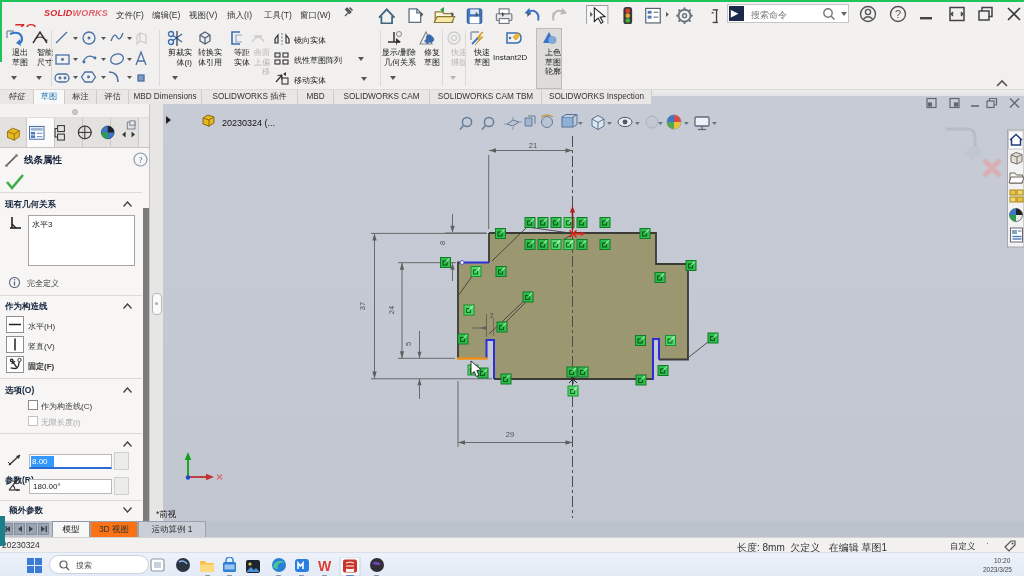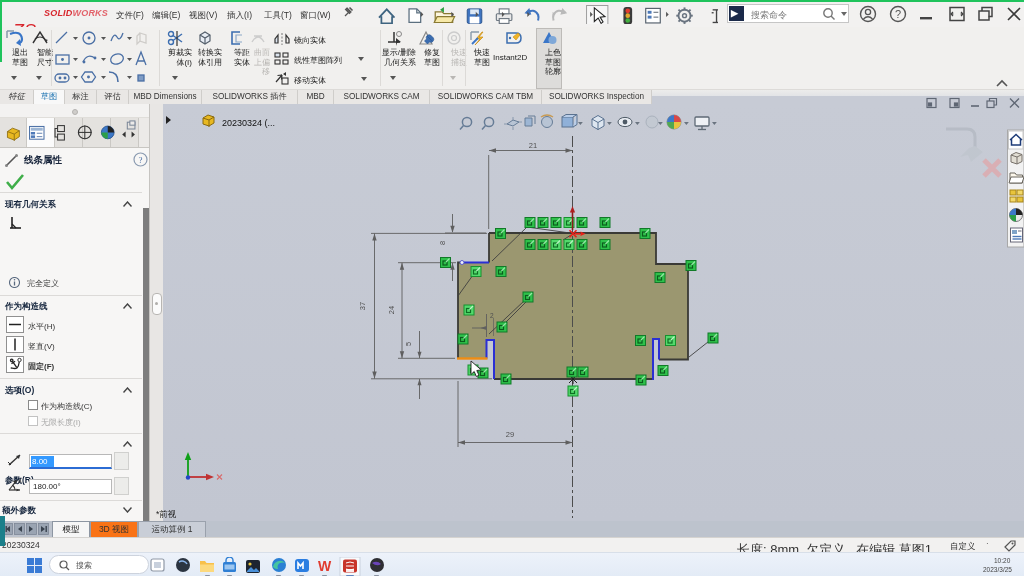--- a/index.html
+++ b/index.html
@@ -666,20 +666,23 @@
 
   <div class="sech" style="left:5px;top:95px;">现有几何关系</div>
   <svg class="chev" style="left:123px;top:97px;" viewBox="0 0 9 6">
       <path d="M0.5 5.5 L4.5 1 L8.5 5.5" fill="none" stroke="#444" stroke-width="1.4"></path>
     </svg>
   <svg class="abs" style="left:8px;top:112px;" width="15" height="14" viewBox="0 0 15 14">
       <line x1="2" y1="12" x2="13" y2="12" stroke="#222" stroke-width="1.6"></line>
       <line x1="4" y1="12" x2="4" y2="1" stroke="#222" stroke-width="1.6"></line>
       <path d="M4 8 l4 4" stroke="#222" stroke-width="1.2"></path>
     </svg>
+  <div class="abs" style="left:28px;top:111px;width:107px;height:51px;background:#fff;border:1px solid #a5a5a5;">
+    <div class="txt" style="left:3px;top:3px;font-size:8px;color:#222;">水平3</div>
+  </div>
   <svg class="abs" style="left:9px;top:173px;" width="11" height="11" viewBox="0 0 11 11">
       <circle cx="5.5" cy="5.5" r="5" fill="none" stroke="#5a6a80" stroke-width="1.1"></circle>
       <line x1="5.5" y1="4.5" x2="5.5" y2="8.5" stroke="#5a6a80" stroke-width="1.3"></line>
       <circle cx="5.5" cy="2.8" r="0.8" fill="#5a6a80"></circle>
     </svg>
   <div class="lbl" style="left:27px;top:174px;">完全定义</div>
   <div class="sep" style="top:190.5px;"></div>
 
   <div class="sech" style="left:5px;top:197px;">作为构造线</div>
   <svg class="chev" style="left:123px;top:199px;" viewBox="0 0 9 6">
@@ -738,21 +741,21 @@
       <path d="M10 3 l-4 1.2 l2.6 2.8 z" fill="#333"></path>
       <path d="M13 13 l-3.5 -1.2 l0 2.4 z" fill="#333"></path>
       <text x="11" y="6" font-size="5.5" fill="#333" font-family="Liberation Sans">A</text>
     </svg>
   <div class="abs" style="left:29px;top:374.5px;width:83px;height:15px;background:#fff;border:1px solid #b8b8b8;">
     <div class="txt" style="left:3px;top:2.5px;font-size:8px;color:#222;">180.00°</div>
   </div>
   <div class="abs" style="left:114px;top:373px;width:15px;height:18px;background:#ececea;border:1px solid #d0d0ce;"></div>
   <div class="sep" style="top:396px;"></div>
 
-  <div class="sech" style="left:2px;top:401px;">额外参数</div>
+  <div class="sech" style="left:9px;top:401px;">额外参数</div>
   <svg class="chev" style="left:123px;top:403px;" viewBox="0 0 9 6">
       <path d="M0.5 0.5 L4.5 5 L8.5 0.5" fill="none" stroke="#444" stroke-width="1.4"></path>
     </svg>
 
   <div class="abs" style="left:143px;top:104px;width:6px;height:313px;background:#7d7d7d;"></div>
 
   <div class="abs" style="left:149px;top:0;width:14px;height:417px;background:#e8e6e4;border-left:1px solid #c6c4c1;"></div>
   <div class="abs" style="left:151.5px;top:189px;width:10px;height:22px;background:#fbfbfb;border:1px solid #b8b6b3;border-radius:4px;"></div>
   <div class="abs" style="left:155px;top:198px;width:3px;height:3px;border-radius:50%;background:#b0aeab;"></div>
 </div>
@@ -776,21 +779,21 @@
   </svg>
   <div class="abs" style="left:52px;top:0;width:38px;height:16px;background:#f6f6f6;border:1px solid #8d96a2;border-bottom:none;font-size:8.5px;text-align:center;line-height:15px;color:#111;">模型</div>
   <div class="abs" style="left:90px;top:0;width:48px;height:16px;background:#f97316;border:1px solid #9aa1ac;border-bottom:none;font-size:8.5px;text-align:center;line-height:15px;color:#333;">3D 视图</div>
   <div class="abs" style="left:138px;top:0;width:68px;height:16px;background:#c9ced7;border:1px solid #9aa1ac;border-bottom:none;font-size:8.5px;text-align:center;line-height:15px;color:#333;">运动算例 1</div>
 </div>
 
 <div class="abs" style="left:0;top:516px;width:5px;height:30px;background:#1a7f8a;z-index:40;"></div>
 
 <div class="abs" id="statusbar" style="left:0;top:537px;width:1024px;height:15px;background:#f2f1f0;border-top:1px solid #d5d3d0;">
   <div class="txt" style="left:2px;top:2px;font-size:8.5px;color:#333;">20230324</div>
-  <div class="txt" style="left:737px;top:2.5px;font-size:13px;color:#333;">长度: 8mm&nbsp;&nbsp;欠定义&nbsp;&nbsp;&nbsp;在编辑 草图1</div>
+  <div class="txt" style="left:737px;top:2.5px;font-size:10px;color:#333;">长度: 8mm&nbsp;&nbsp;欠定义&nbsp;&nbsp;&nbsp;在编辑 草图1</div>
   <div class="txt" style="left:950px;top:2.5px;font-size:8.5px;color:#333;">自定义</div>
   <div class="txt" style="left:986px;top:1px;font-size:8px;color:#555;">·</div>
   <svg class="abs" style="left:1003px;top:1px;" width="14" height="13" viewBox="0 0 14 13">
       <path d="M2 8 L8 2 h4 v4 L6 12 Z" fill="none" stroke="#555" stroke-width="1.2"></path>
       <circle cx="9.5" cy="4.5" r="1" fill="#555"></circle>
     </svg>
 </div>
 
 <div class="abs" id="taskbar" style="left:0;top:552px;width:1024px;height:24px;background:linear-gradient(#edf2fa,#e3ebf6);border-top:1px solid #d8dfe9;text-align:right;">
 

